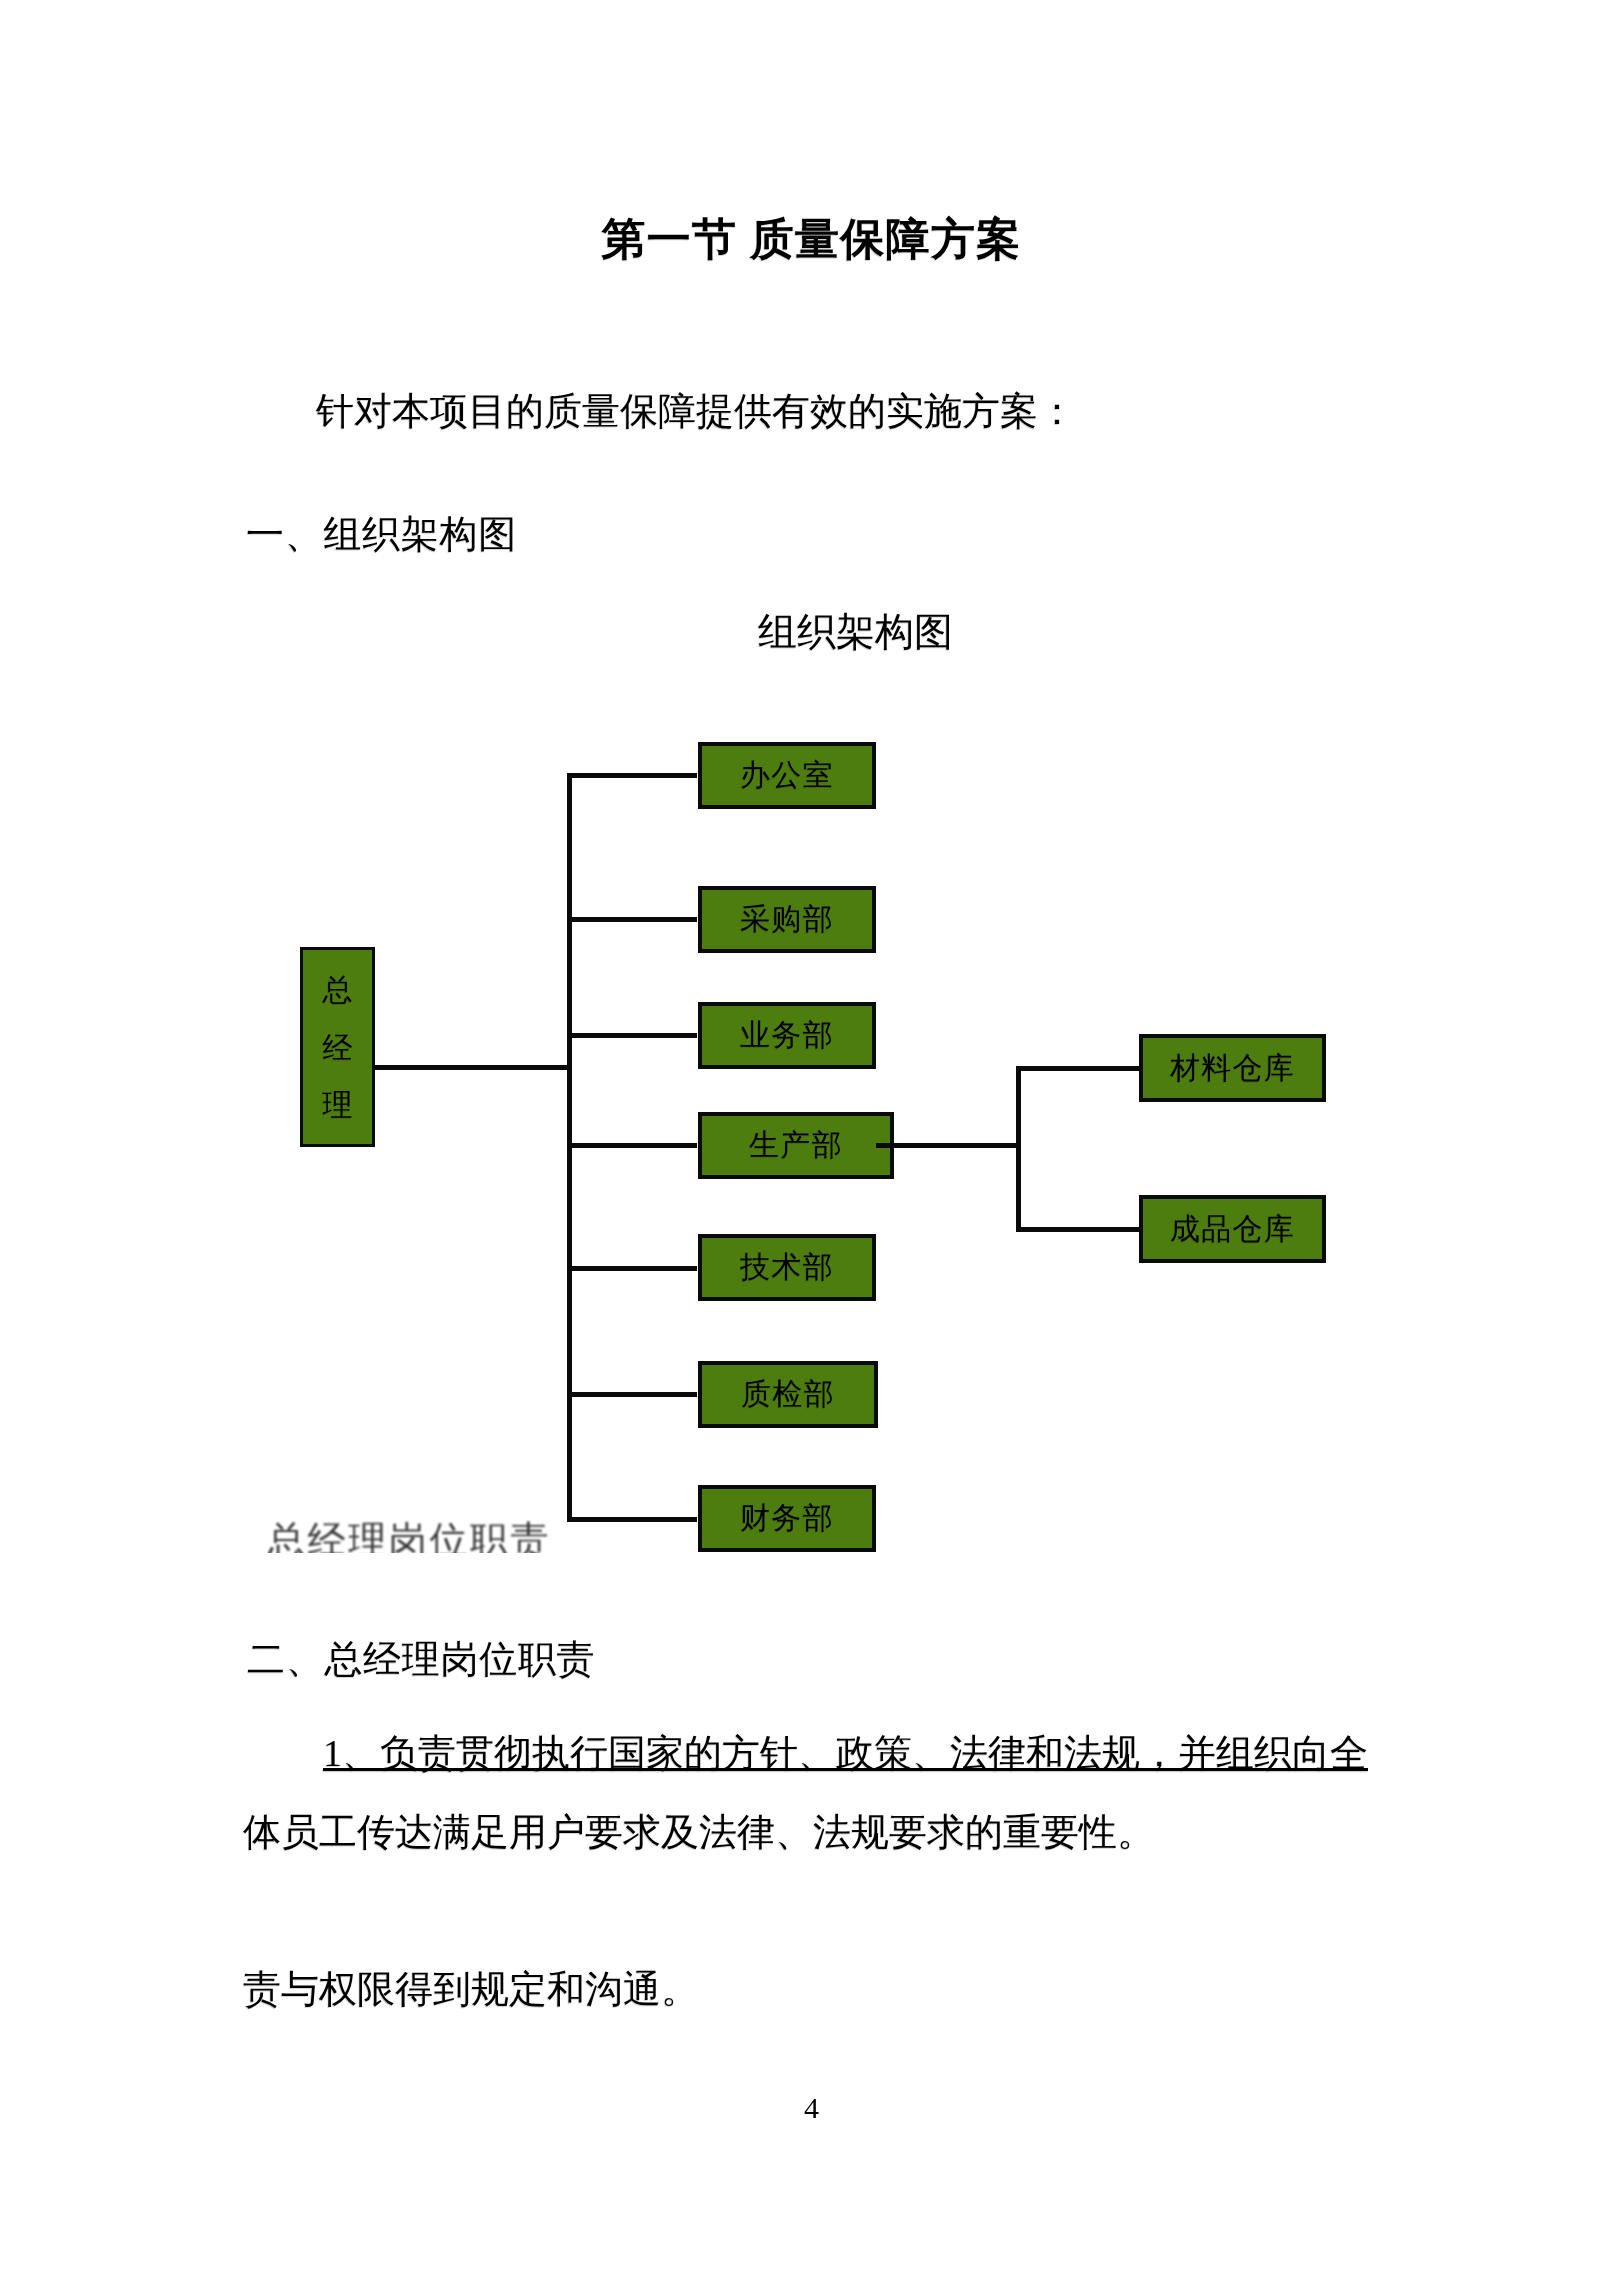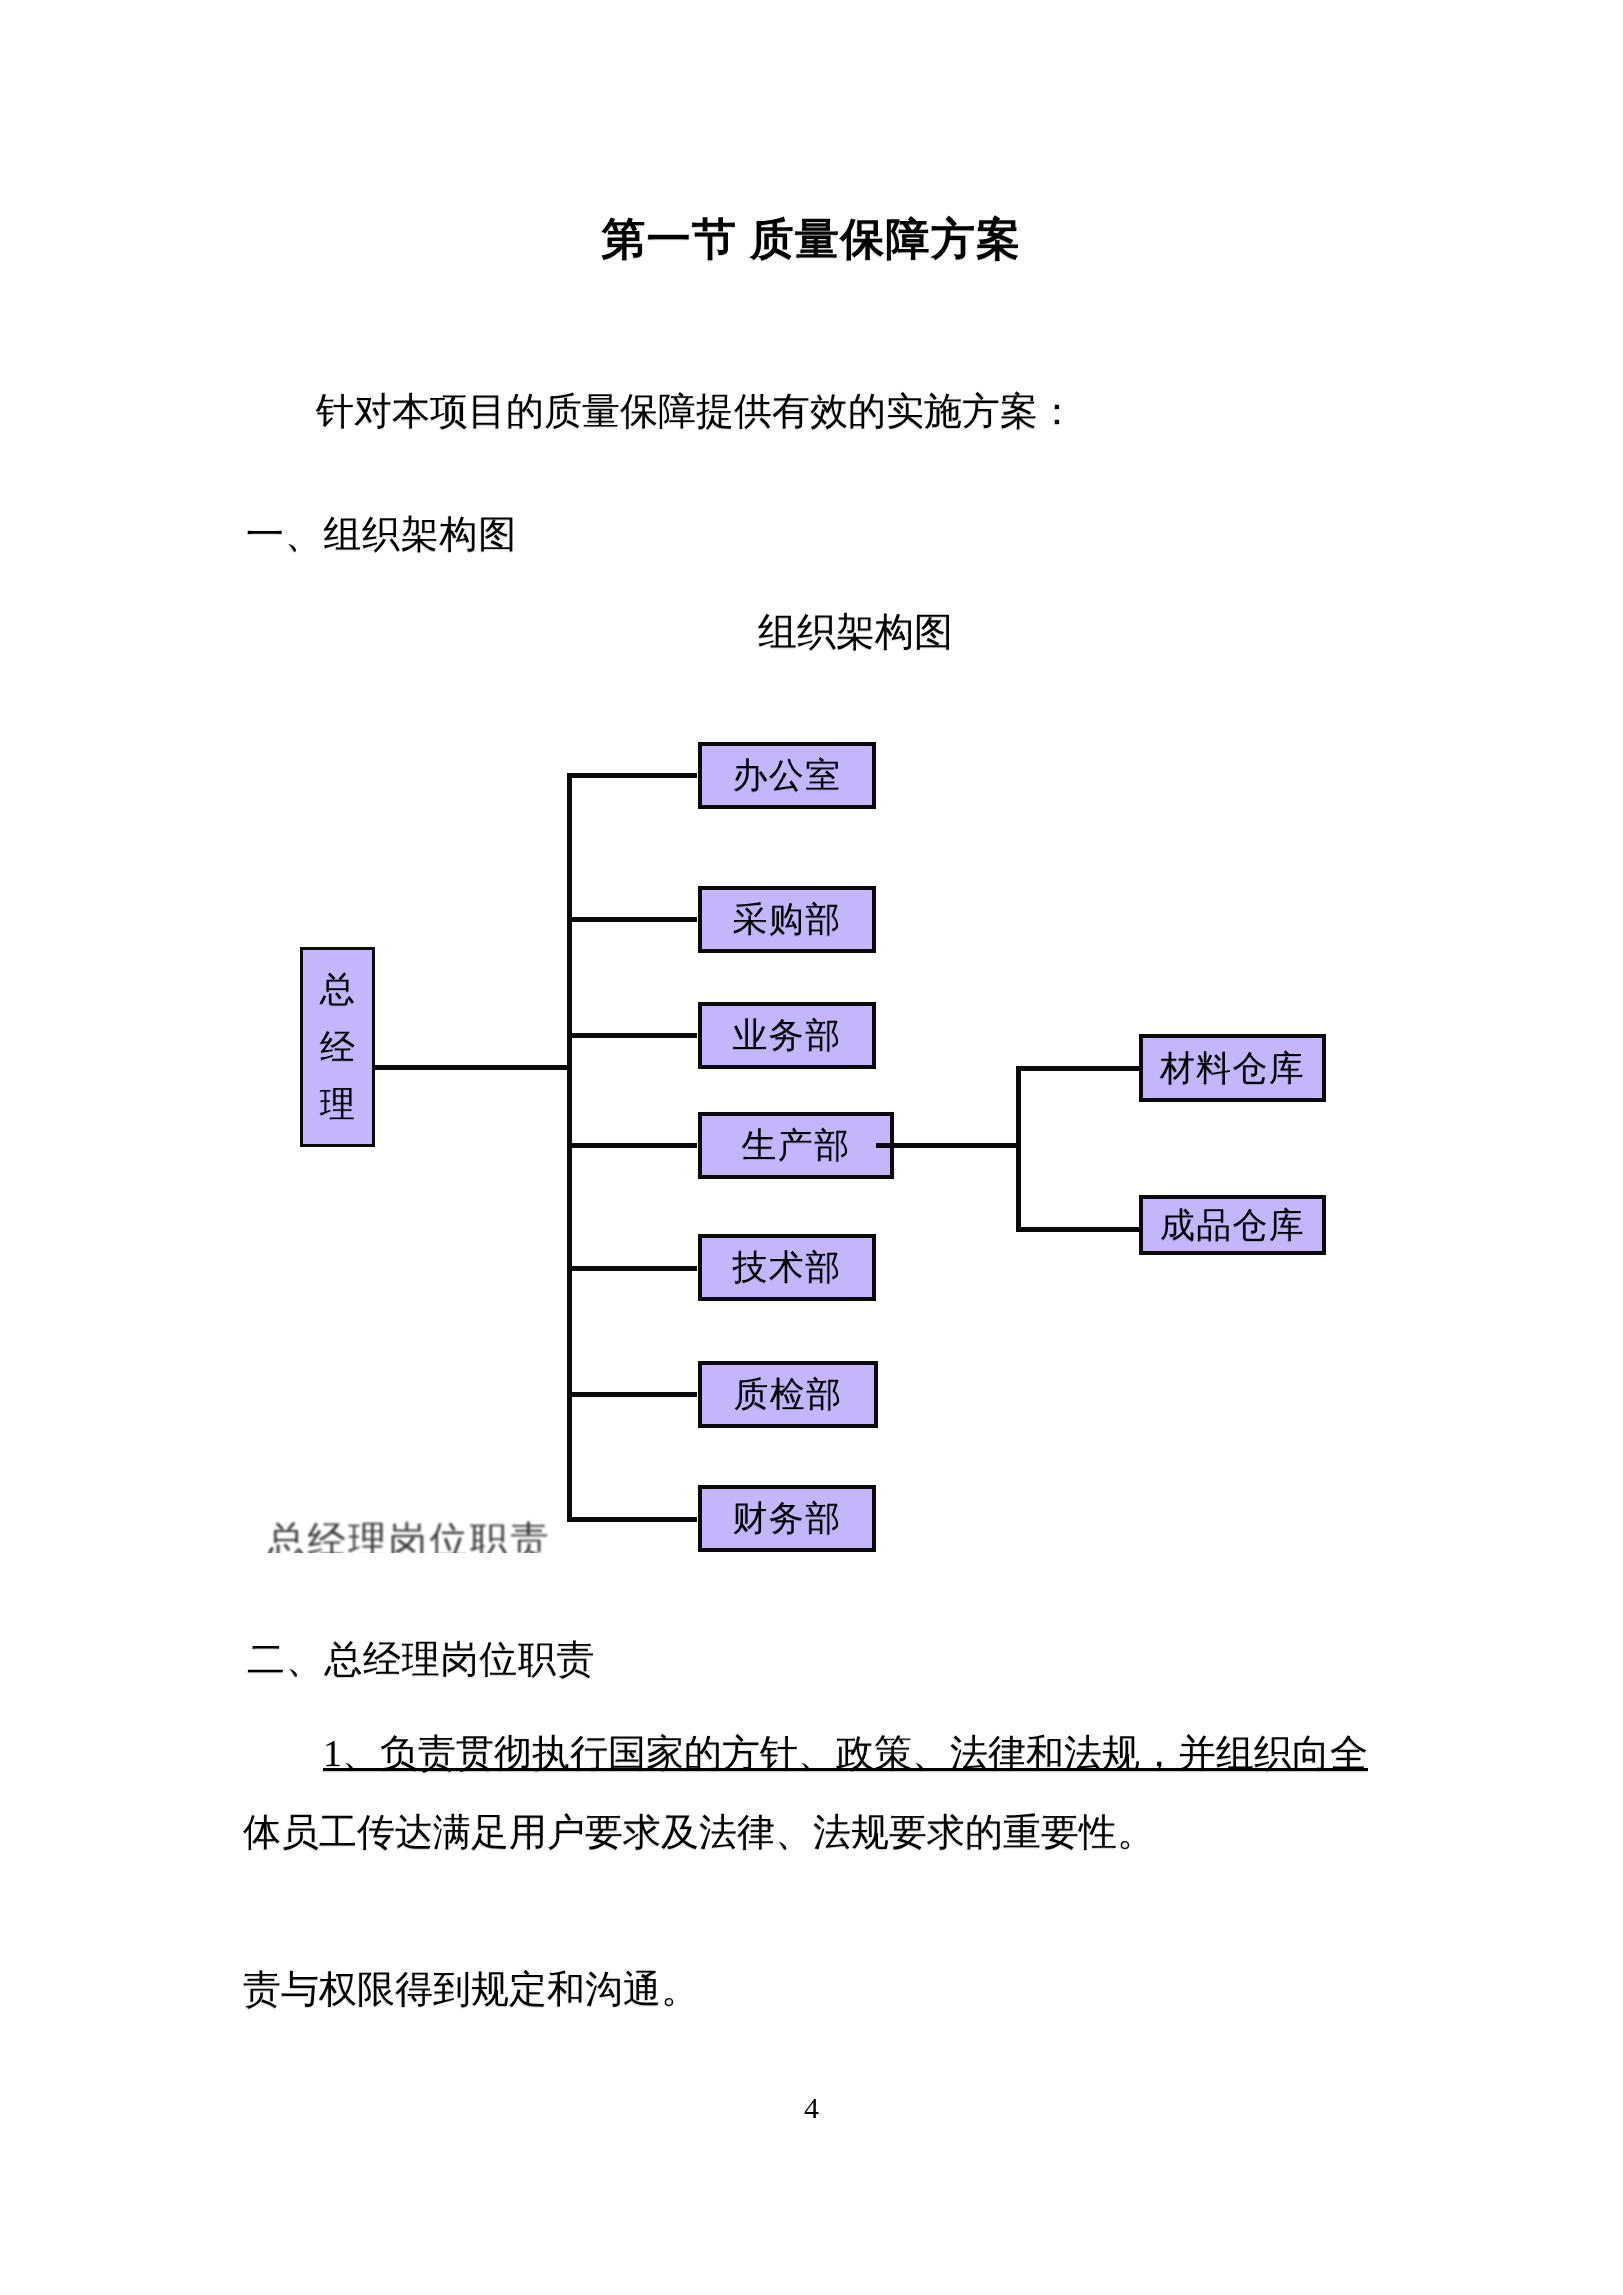--- a/index.html
+++ b/index.html
@@ -40,27 +40,27 @@
     left: 0; right: 0;
     text-align: center;
     font-size: 30px;
     line-height: 33px;
     text-shadow: none;
   }
   
   .chart { position: absolute; inset: 0; }
   .node {
     position: absolute;
-    background: #c4b5fd;
+    background: #4d7c0f;
     border: 4.6px solid #0a0a0a;
     box-sizing: border-box;
     display: flex;
     align-items: center;
     justify-content: center;
-    font-size: 35px;
+    font-size: 30px;
     letter-spacing: 1.3px;
     text-shadow: -0.7px 0.7px 0 rgba(0,0,0,0.15);
   }
   .node.root {
     border-width: 3.9px;
     flex-direction: column;
     letter-spacing: 0;
   }
   .node.root .vchar { line-height: 35px; }
   .cline {
@@ -123,21 +123,21 @@
     <div class="node" style="left:698px; top:1234px; width:178px; height:67px;">技术部</div>
     <div class="node" style="left:698px; top:1361px; width:180px; height:67px;">质检部</div>
     <div class="node" style="left:698px; top:1485px; width:178px; height:67px;">财务部</div>
 
     <div class="cline" style="left:876px; top:1143px; width:141px; height:4.6px;"></div>
     <div class="cline" style="left:1016px; top:1066px; width:4.6px; height:166px;"></div>
     <div class="cline" style="left:1016px; top:1066px; width:124px; height:4.6px;"></div>
     <div class="cline" style="left:1016px; top:1227px; width:124px; height:4.6px;"></div>
 
     <div class="node" style="left:1139px; top:1034px; width:187px; height:68px;">材料仓库</div>
-    <div class="node" style="left:1139px; top:1195px; width:187px; height:60px;">成品仓库</div>
+    <div class="node" style="left:1139px; top:1195px; width:187px; height:68px;">成品仓库</div>
   </div>
 
   <div class="clipped-frag" style="left:267px; top:1519px;">
     <span>总经理岗位职责</span>
   </div>
 
   <div class="doc-text" style="left:247px; top:1639px; letter-spacing:0.7px;">二、总经理岗位职责</div>
 
   <div class="doc-text" style="left:323px; top:1733px;text-decoration:underline;">1、负责贯彻执行国家的方针、政策、法律和法规，并组织向全</div>
   <div class="doc-text" style="left:243px; top:1812px;">体员工传达满足用户要求及法律、法规要求的重要性。</div>

